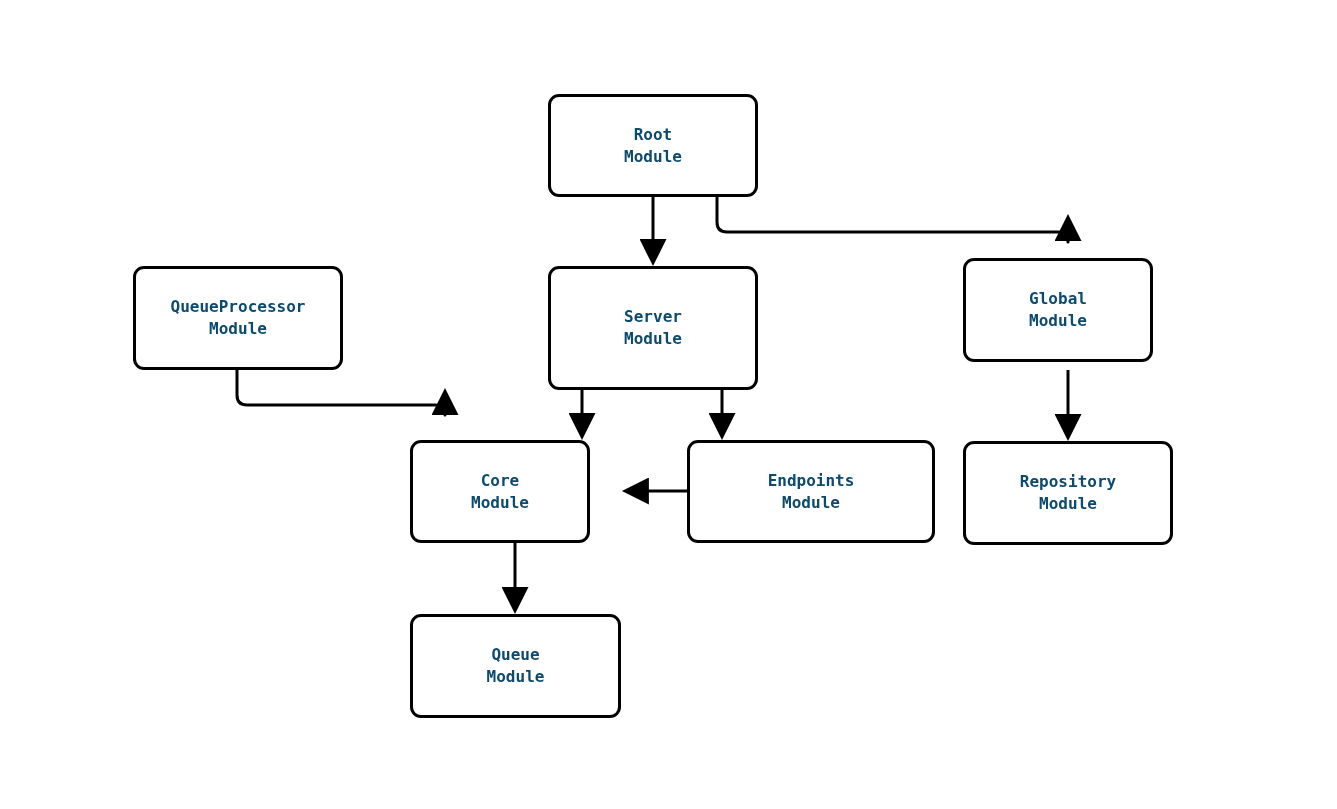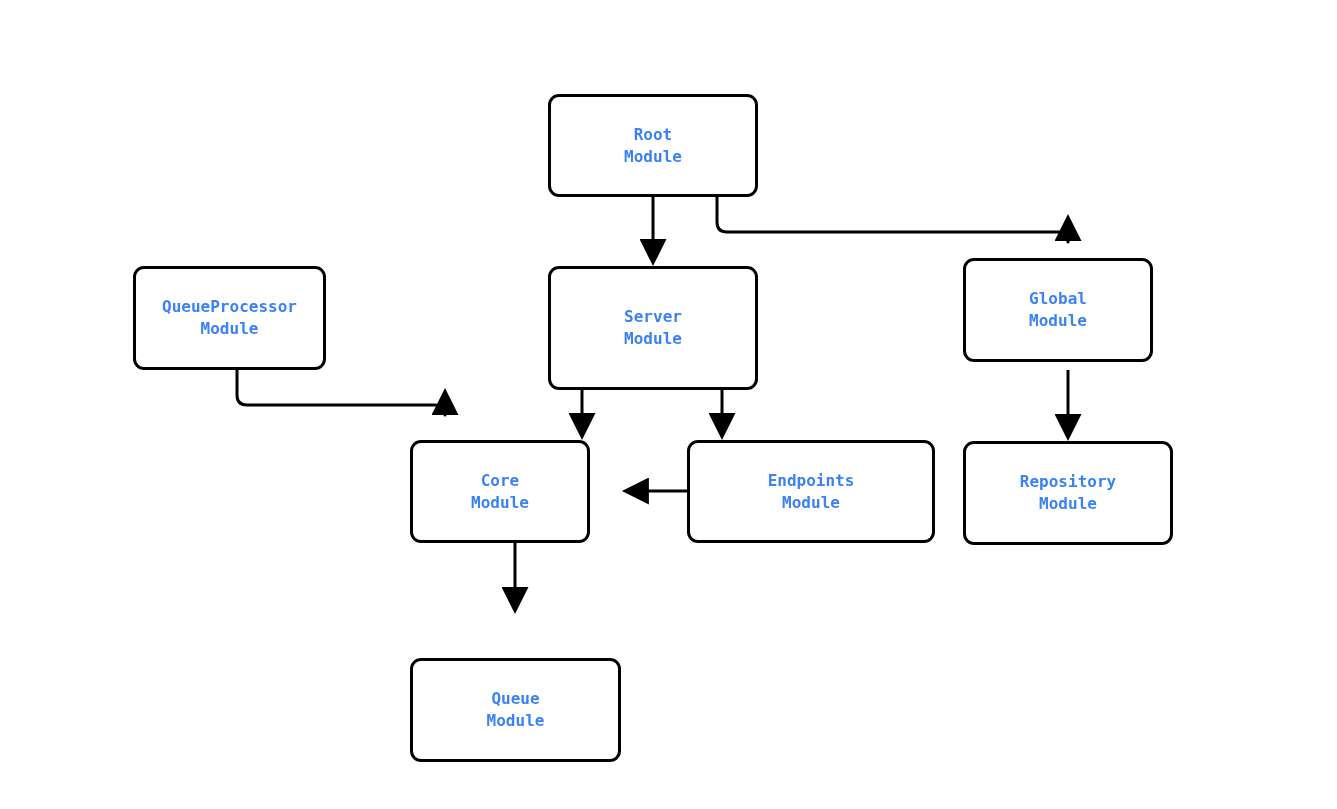--- a/index.html
+++ b/index.html
@@ -36,21 +36,21 @@
     flex-direction: column;
     align-items: center;
     justify-content: center;
     z-index: 2;
   }
   .node-label {
     font-family: "DejaVu Sans Mono", "Liberation Mono", monospace;
     font-size: 16px;
     font-weight: bold;
     line-height: 22px;
-    color: #3b82f6;
+    color: #0c4a6e;
     text-align: center;
     white-space: pre-line;
     letter-spacing: 0px;
   }
 </style>
 </head>
 <body>
 
 <div id="diagram-canvas">
 
@@ -92,21 +92,21 @@
     <g>
       <path d="M515,543 L515,588" fill="none" stroke="#000000" stroke-width="3" marker-end="url(#arrow-down)"></path>
     </g>
   </svg>
 
   <div class="node" style="left:548px; top:94px; width:210px; height:103px;">
     <span class="node-label">Root
 Module</span>
   </div>
 
-  <div class="node" style="left:133px; top:266px; width:193px; height:104px;">
+  <div class="node" style="left:133px; top:266px; width:210px; height:104px;">
     <span class="node-label">QueueProcessor
 Module</span>
   </div>
 
   <div class="node" style="left:548px; top:266px; width:210px; height:124px;">
     <span class="node-label">Server
 Module</span>
   </div>
 
   <div class="node" style="left:963px; top:258px; width:190px; height:104px;">
@@ -122,18 +122,18 @@
   <div class="node" style="left:687px; top:440px; width:248px; height:103px;">
     <span class="node-label">Endpoints
 Module</span>
   </div>
 
   <div class="node" style="left:963px; top:441px; width:210px; height:104px;">
     <span class="node-label">Repository
 Module</span>
   </div>
 
-  <div class="node" style="left:410px; top:614px; width:211px; height:104px;margin-top:44px;">
+  <div class="node" style="left:410px; top:614px; width:211px; height:104px;">
     <span class="node-label">Queue
 Module</span>
   </div>
 
 </div>
 
 </body></html>

